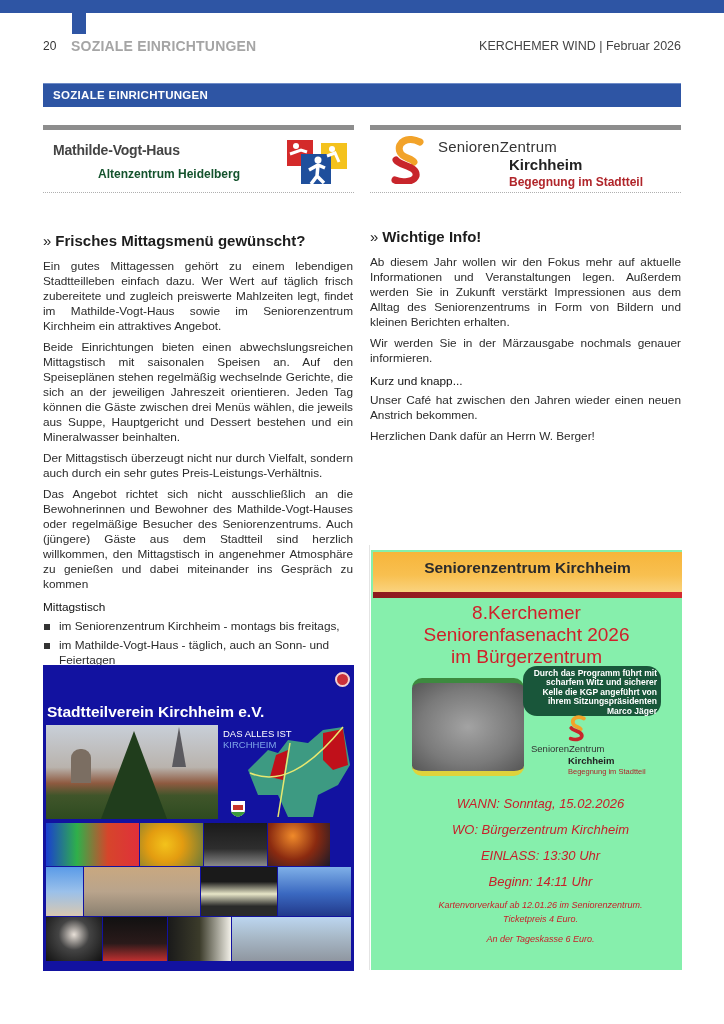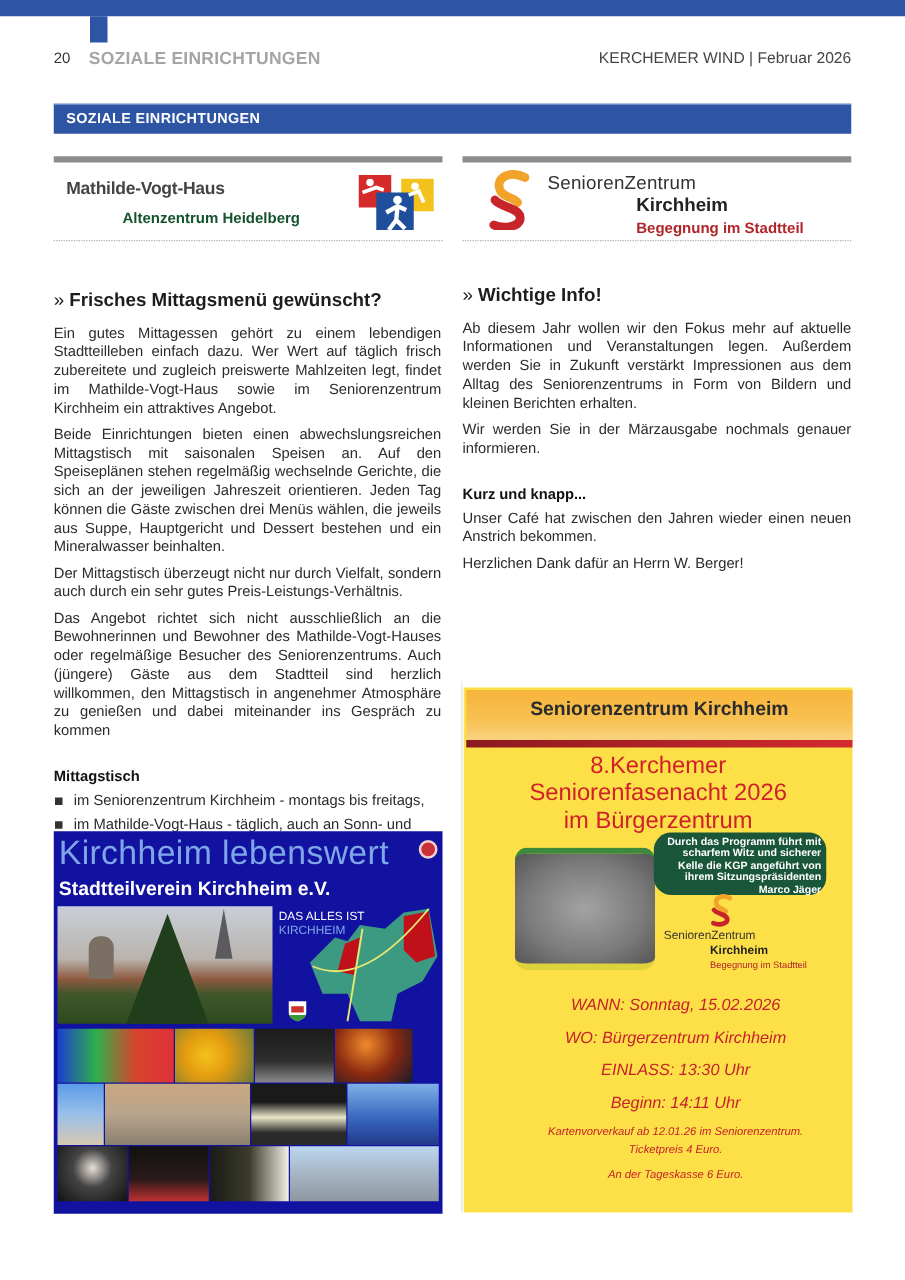--- a/index.html
+++ b/index.html
@@ -25,21 +25,21 @@
   .sz-sub1 { position: absolute; left: 139px; top: 31px; font-size: 15px; font-weight: bold; color: #222; }
   .sz-sub2 { position: absolute; left: 139px; top: 50px; font-size: 12px; font-weight: bold; color: #b0252a; }
 
   .col { position: absolute; font-size: 11.8px; line-height: 15px; color: #2b2b2b; }
   #col-left { left: 43px; top: 231px; width: 310px; }
   #col-right { left: 370px; top: 227px; width: 311px; }
   .h2 { font-size: 15px; font-weight: bold; color: #1d1d1d; margin-bottom: 9px; line-height: 19px; }
   .h2 .raq { font-weight: normal; margin-right: 4px; }
   .p { text-align: justify; margin-bottom: 6px; hyphens: auto; }
   .p.em { font-style: italic; }
-  .h3 { font-weight: bold; color: #111; margin: 22px 0 4px; }
+  .h3 { font-weight: normal; color: #111; margin: 8px 0 4px; }
   .bullet { position: relative; padding-left: 16px; margin-bottom: 4px; }
   .bullet::before { content: ""; position: absolute; left: 1px; top: 5px; width: 6px; height: 6px; background: #333; }
 
   .divider { position: absolute; left: 369px; top: 545px; width: 1px; height: 425px; background: #e4e4e4; }
 
   
   .poster { position: absolute; left: 43px; top: 665px; width: 311px; height: 306px; background: #1212a0; overflow: hidden; }
   .poster-title { position: absolute; left: 4px; top: 2px; font-size: 27px; color: #7fa7e8; letter-spacing: 0.3px; }
   .poster-sub { position: absolute; left: 4px; top: 38px; font-size: 15.5px; font-weight: bold; color: #fff; }
   .poster-badge { position: absolute; right: 4px; top: 7px; width: 15px; height: 15px; border-radius: 50%; background: #c9303a; border: 2px solid #f2d0d0; }
@@ -48,21 +48,21 @@
   .tree { position: absolute; left: 58px; top: 66px; width: 0; height: 0; border-left: 33px solid transparent; border-right: 33px solid transparent; border-bottom: 88px solid #203d1c; }
   .spire { position: absolute; left: 129px; top: 62px; width: 0; height: 0; border-left: 7px solid transparent; border-right: 7px solid transparent; border-bottom: 40px solid #5b5a5f; }
   .tower { position: absolute; left: 28px; top: 84px; width: 20px; height: 34px; background: #7b6e62; border-radius: 9px 9px 0 0; }
   .das { position: absolute; left: 180px; top: 63px; font-size: 9.5px; color: #fff; line-height: 11px; }
   .das .k { color: #7fa7e8; }
   .map { position: absolute; left: 185px; top: 60px; width: 125px; height: 95px; }
   .photo-grid { position: absolute; left: 3px; top: 158px; width: 305px; height: 142px; }
   .ph { position: absolute; }
 
   
-  .fas { position: absolute; left: 371px; top: 550px; width: 311px; height: 420px; background: #fde047; }
+  .fas { position: absolute; left: 371px; top: 550px; width: 311px; height: 420px; background: #86efac; }
   .fas-band { position: absolute; left: 2px; top: 2px; width: 309px; height: 42px;
      background: linear-gradient(180deg, #f7b53b 0%, #f8c050 55%, #fad584 100%); }
   .fas-band span { position: absolute; left: 0; right: 0; top: 7px; text-align: center; font-size: 15.5px; font-weight: bold; color: #2b2b2b; }
   .fas-red { position: absolute; left: 2px; top: 42px; width: 309px; height: 6px; background: linear-gradient(90deg, #8b1a1e, #d32a2f); }
   .fas-t { position: absolute; left: 0; right: 0; text-align: center; font-size: 19px; color: #d0202a; line-height: 22px; }
   .medal { position: absolute; left: 41px; top: 128px; width: 112px; height: 98px; border-radius: 10px;
      background: radial-gradient(ellipse at center, #a3a3a3 0%, #7a7a7a 60%, #555 100%); border-top: 5px solid #3d8a3f; border-bottom: 5px solid #dfd33b; }
   .green-box { position: absolute; left: 152px; top: 116px; width: 138px; height: 50px; background: #19563a; border-radius: 14px; }
   .green-box div { font-size: 8.5px; line-height: 9.4px; color: #fff; font-weight: bold; text-align: right; padding: 3px 4px 0 0; }
   .fas-logo-s { position: absolute; left: 197px; top: 163px; }
@@ -137,21 +137,20 @@
   <div class="p">Ab diesem Jahr wollen wir den Fokus mehr auf aktuelle Informationen und Veranstaltungen legen. Außerdem werden Sie in Zukunft verstärkt Impressionen aus dem Alltag des Seniorenzentrums in Form von Bildern und kleinen Berichten erhalten.</div>
   <div class="p">Wir werden Sie in der Märzausgabe nochmals genauer informieren.</div>
   <div class="h3">Kurz und knapp...</div>
   <div class="p">Unser Café hat zwischen den Jahren wieder einen neuen Anstrich bekommen.</div>
   <div class="p">Herzlichen Dank dafür an Herrn W. Berger!</div>
 </div>
 
 <div class="divider"></div>
 
 <div class="poster">
-  <div class="poster-title">Kirchheim lebenswert</div>
   <div class="poster-badge"></div>
   <div class="poster-sub">Stadtteilverein Kirchheim e.V.</div>
   <div class="poster-photo-church"></div>
   <div class="tower"></div>
   <div class="spire"></div>
   <div class="tree"></div>
   <svg class="map" viewBox="0 0 125 95">
     <path d="M20 45 L40 25 L50 28 L60 15 L80 18 L95 5 L115 2 L122 40 L110 60 L90 70 L85 92 L60 92 L50 70 L30 70 Z" fill="#3d9a82"></path>
     <path d="M95 8 L115 4 L120 40 L105 45 L95 35 Z" fill="#c0101a"></path>
     <path d="M48 30 L60 25 L55 55 L42 52 Z" fill="#c0101a"></path>

